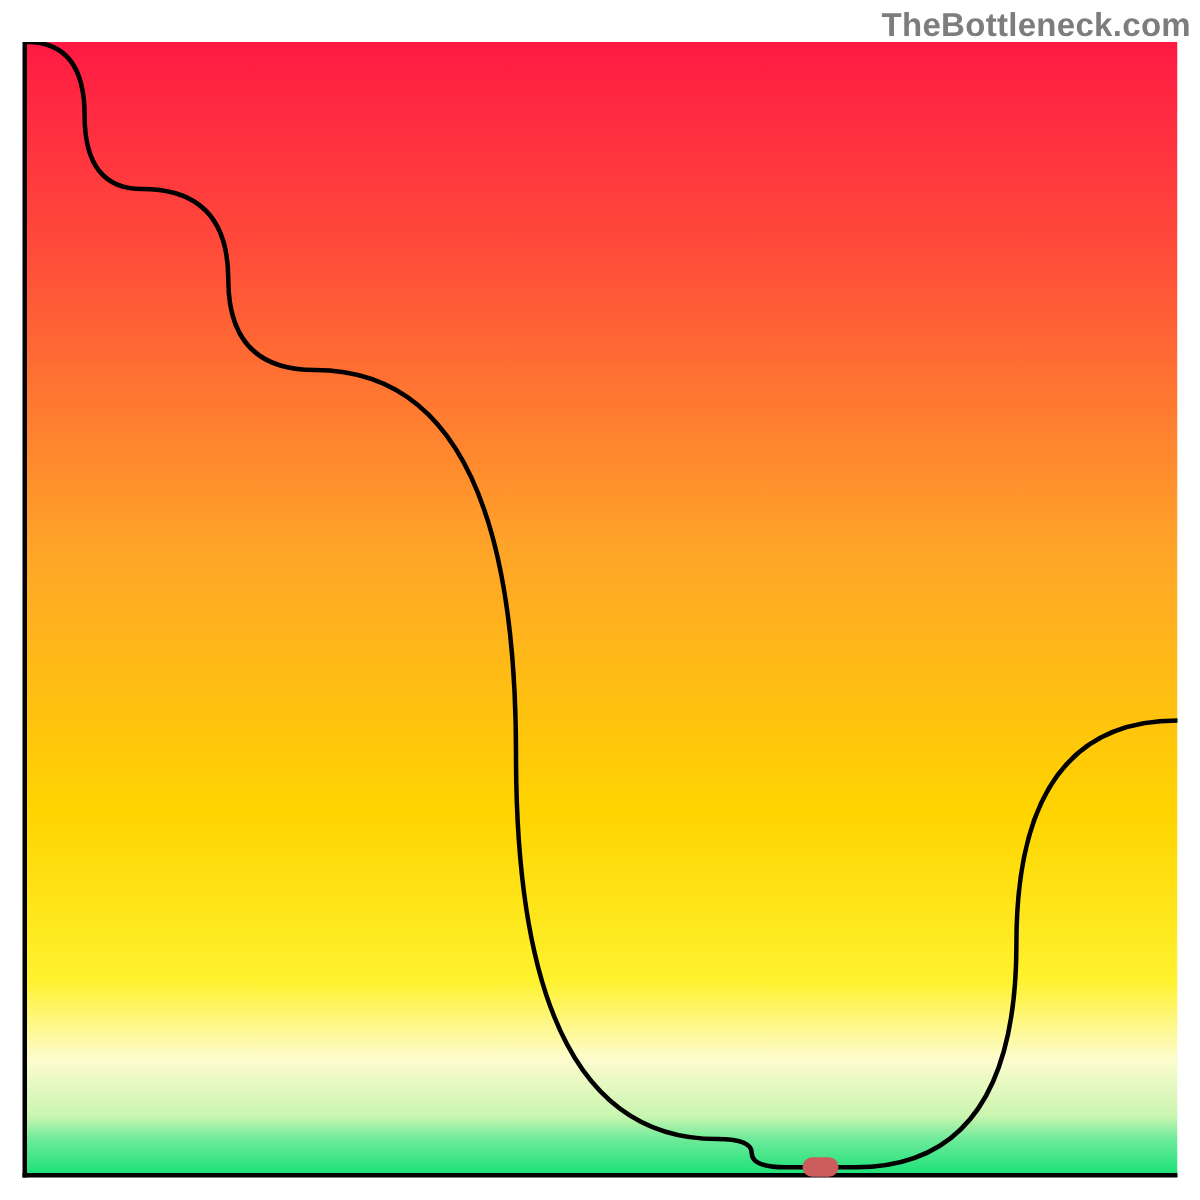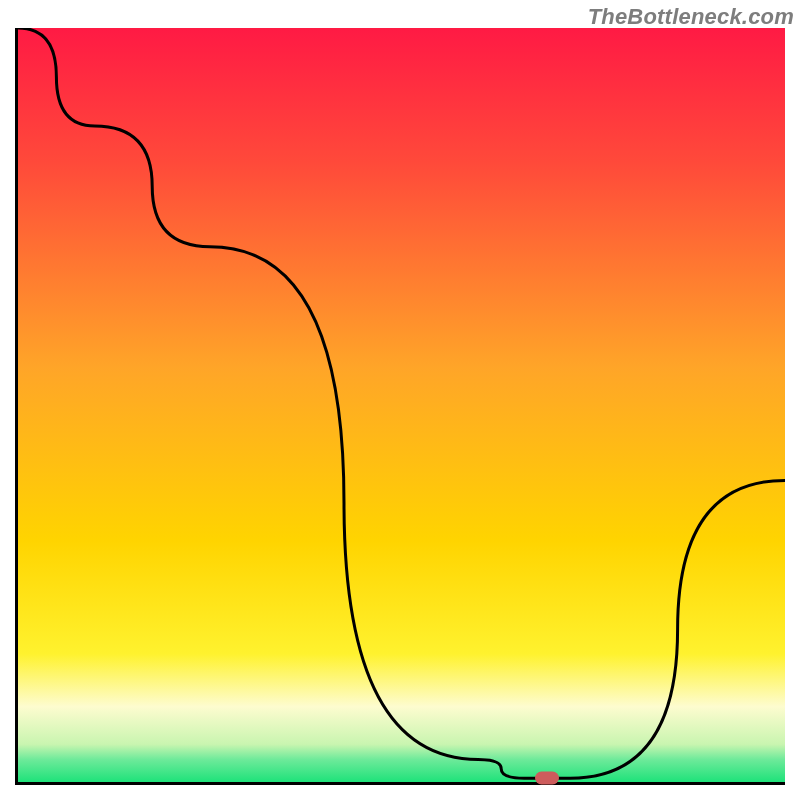--- a/index.html
+++ b/index.html
@@ -17,21 +17,20 @@
     height: 800px;
   }
   .watermark {
     position: absolute;
     top: 4px;
     right: 6px;
     font-size: 22px;
     font-weight: 600;
     color: #7d7d7d;
     letter-spacing: 0.2px;
-    font-style: italic;
   }
   .plot {
     position: absolute;
     left: 15px;
     top: 28px;
     width: 770px;
     height: 757px;
     border-left: 3px solid #000;
     border-bottom: 3px solid #000;
     box-sizing: border-box;

